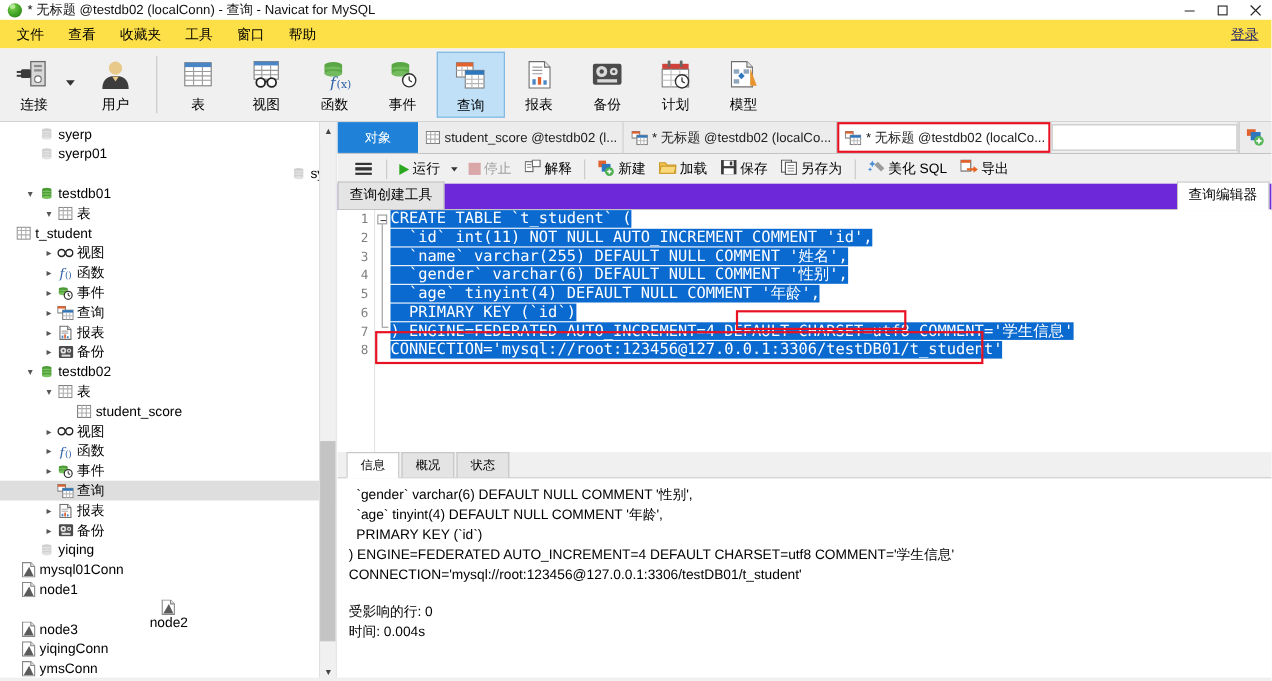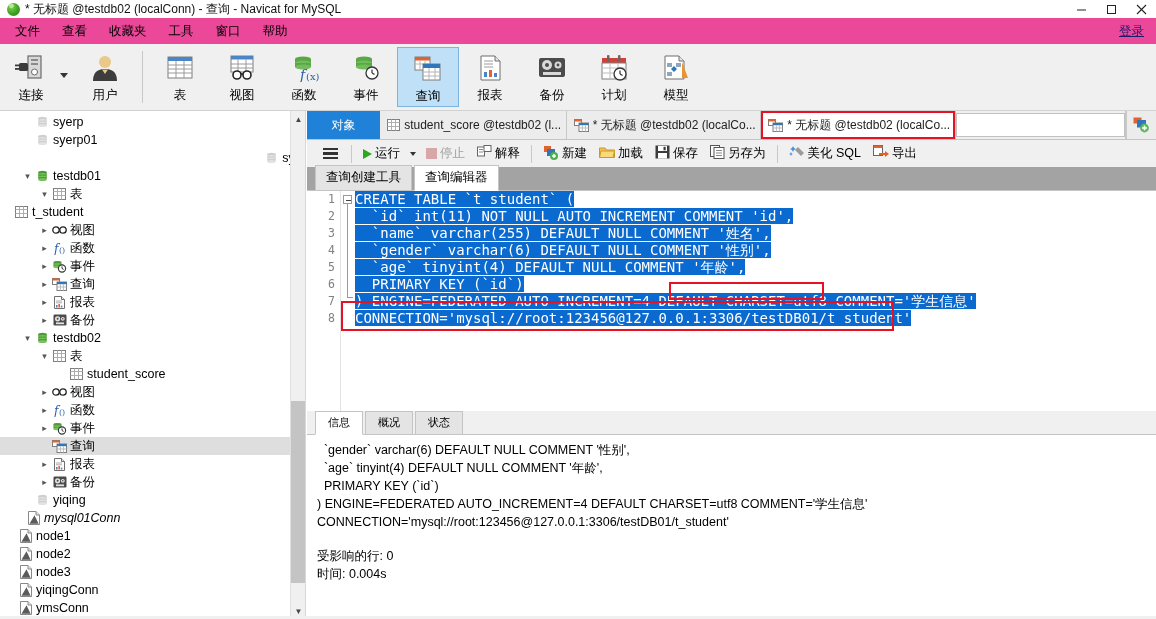--- a/index.html
+++ b/index.html
@@ -34,21 +34,21 @@
   .win-btns { position: absolute; right: 0; top: 0; height: 18px; display: flex; }
   .win-btn {
     width: 30px; height: 18px; display: flex; align-items: center; justify-content: center;
     font-size: 12px; color: #222; line-height: 1;
   }
   .win-btn svg { display: block; }
 
   
   .menubar {
     position: absolute; top: 18px; left: 0; width: 1156px; height: 26px;
-    background: #ec4899; display: flex; align-items: center;
+    background: #fde047; display: flex; align-items: center;
   }
   .menu-item {
     padding: 3px 11px; font-size: 12.5px; color: #000; white-space: nowrap;
   }
   .menu-item:first-child { margin-left: 4px; }
   .login-link {
     position: absolute; right: 12px; top: 5px; font-size: 12.5px;
     color: #1a1a6e; text-decoration: underline;
   }
 
@@ -156,22 +156,22 @@
     border-top: 5.5px solid transparent; border-bottom: 5.5px solid transparent;
   }
   .dropcaret {
     width: 0; height: 0; border-left: 3.5px solid transparent;
     border-right: 3.5px solid transparent; border-top: 4.5px solid #333; margin: 0 4px;
   }
   .stopsq { width: 11px; height: 11px; background: #d9a7a7; }
 
   
   .subtabs {
-    height: 24px; background: #a3a3a3; display: flex; align-items: flex-end;
-    padding-left: 8px; border-bottom: 1px solid #c4c4c4;
+    height: 24px; background: #6d28d9; display: flex; align-items: flex-end;
+    border-bottom: 1px solid #c4c4c4; justify-content: space-between;
   }
   .subtab {
     font-size: 12.5px; padding: 3px 10px 4px 10px; border: 1px solid #c4c4c4;
     border-bottom: none; background: #e4e4e4; color: #000; margin-right: 2px;
   }
   .subtab.active { background: #ffffff; border-bottom: 1px solid #ffffff; margin-bottom: -1px; }
 
   
   .editor {
     position: relative; height: 224px; background: #ffffff;
@@ -743,21 +743,21 @@
               <rect x="2.3" y="2.2" width="8.4" height="2.4" fill="#cfcfcf"></rect>
               <ellipse cx="6.5" cy="4.6" rx="4.2" ry="1.5" fill="#e2e2e2"></ellipse>
               <rect x="2.3" y="4.6" width="8.4" height="2.4" fill="#cfcfcf"></rect>
               <ellipse cx="6.5" cy="7" rx="4.2" ry="1.5" fill="#e2e2e2"></ellipse>
               <rect x="2.3" y="7" width="8.4" height="2.4" fill="#cfcfcf"></rect>
               <ellipse cx="6.5" cy="9.4" rx="4.2" ry="1.5" fill="#e2e2e2"></ellipse>
             </svg>
           </span>
           <span class="nlabel">yiqing</span>
         </div>
-        <div class="node" style="padding-left: 12px; font-style: italic;">
+        <div class="node" style="padding-left: 4px;">
           <span class="chev"></span>
           <span class="nicon">
             <svg width="14" height="14" viewBox="0 0 14 14">
               <path d="M1.5 0.5 H9 L12.5 4 V13.5 H1.5 Z" fill="#fff" stroke="#888"></path>
               <path d="M9 0.5 V4 H12.5" fill="#e5e5e5" stroke="#888"></path>
               <path d="M2.5 12.8 L7.5 4.2 L11.6 12.8 Z" fill="#5b5b5b"></path>
             </svg>
           </span>
           <span class="nlabel">mysql01Conn</span>
         </div>
@@ -765,21 +765,21 @@
           <span class="chev"></span>
           <span class="nicon">
             <svg width="14" height="14" viewBox="0 0 14 14">
               <path d="M1.5 0.5 H9 L12.5 4 V13.5 H1.5 Z" fill="#fff" stroke="#888"></path>
               <path d="M9 0.5 V4 H12.5" fill="#e5e5e5" stroke="#888"></path>
               <path d="M2.5 12.8 L7.5 4.2 L11.6 12.8 Z" fill="#5b5b5b"></path>
             </svg>
           </span>
           <span class="nlabel">node1</span>
         </div>
-        <div class="node" style="padding-left: 4px;">
+        <div class="node" style="padding-left: 4px; flex-direction: column;">
           <span class="chev"></span>
           <span class="nicon">
             <svg width="14" height="14" viewBox="0 0 14 14">
               <path d="M1.5 0.5 H9 L12.5 4 V13.5 H1.5 Z" fill="#fff" stroke="#888"></path>
               <path d="M9 0.5 V4 H12.5" fill="#e5e5e5" stroke="#888"></path>
               <path d="M2.5 12.8 L7.5 4.2 L11.6 12.8 Z" fill="#5b5b5b"></path>
             </svg>
           </span>
           <span class="nlabel">node2</span>
         </div>

